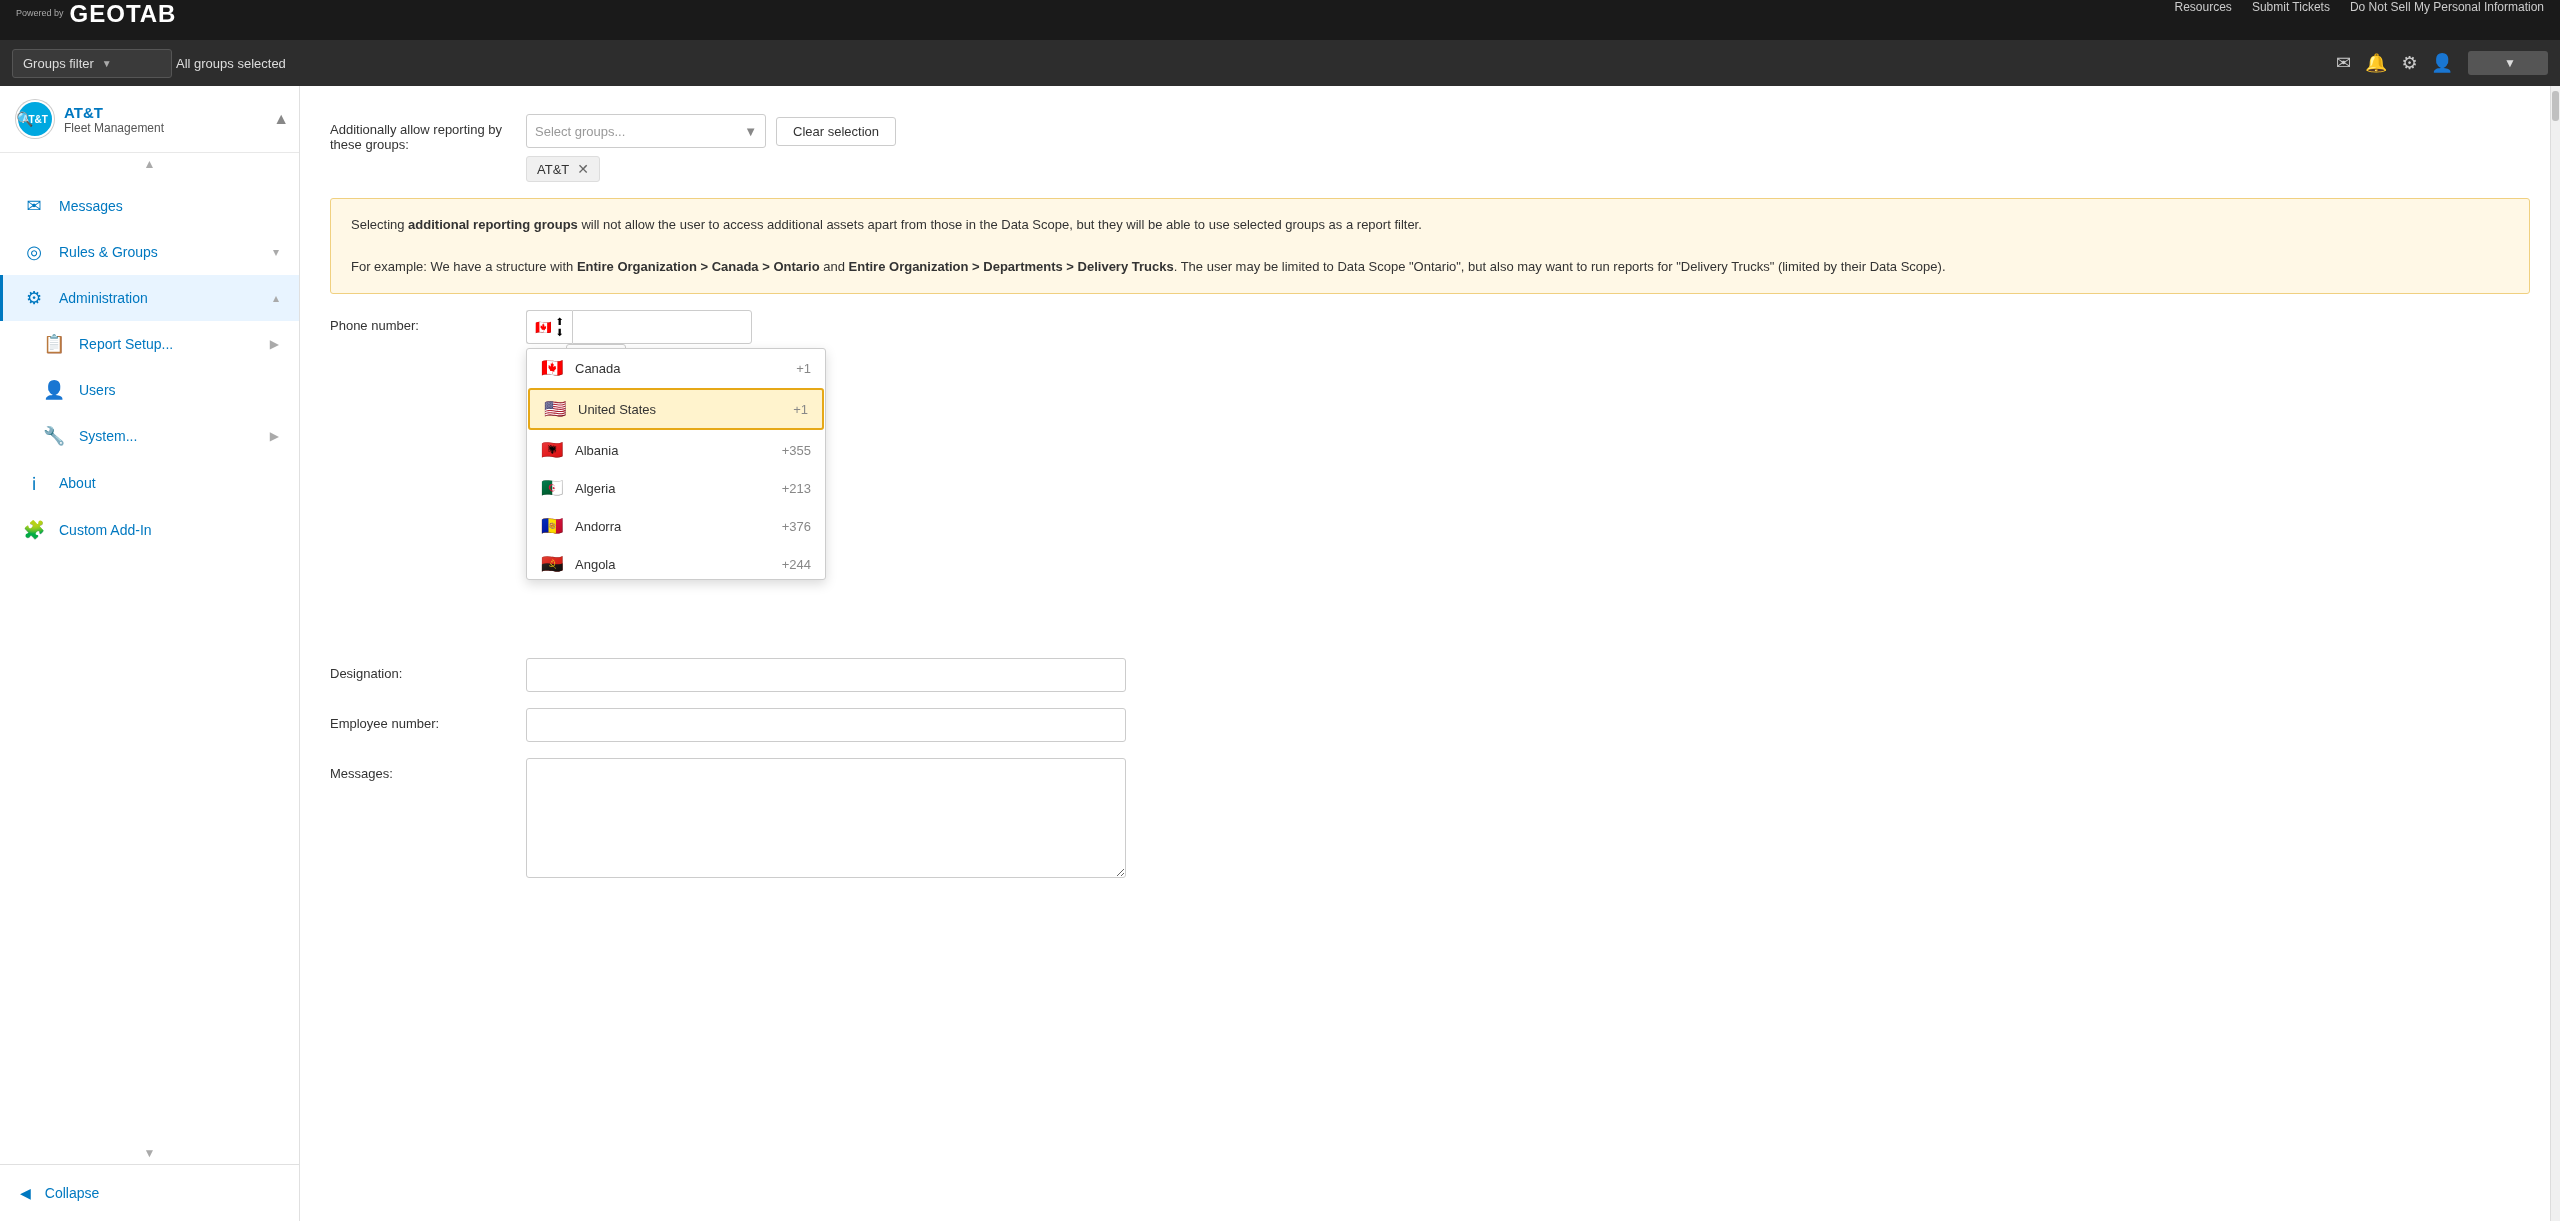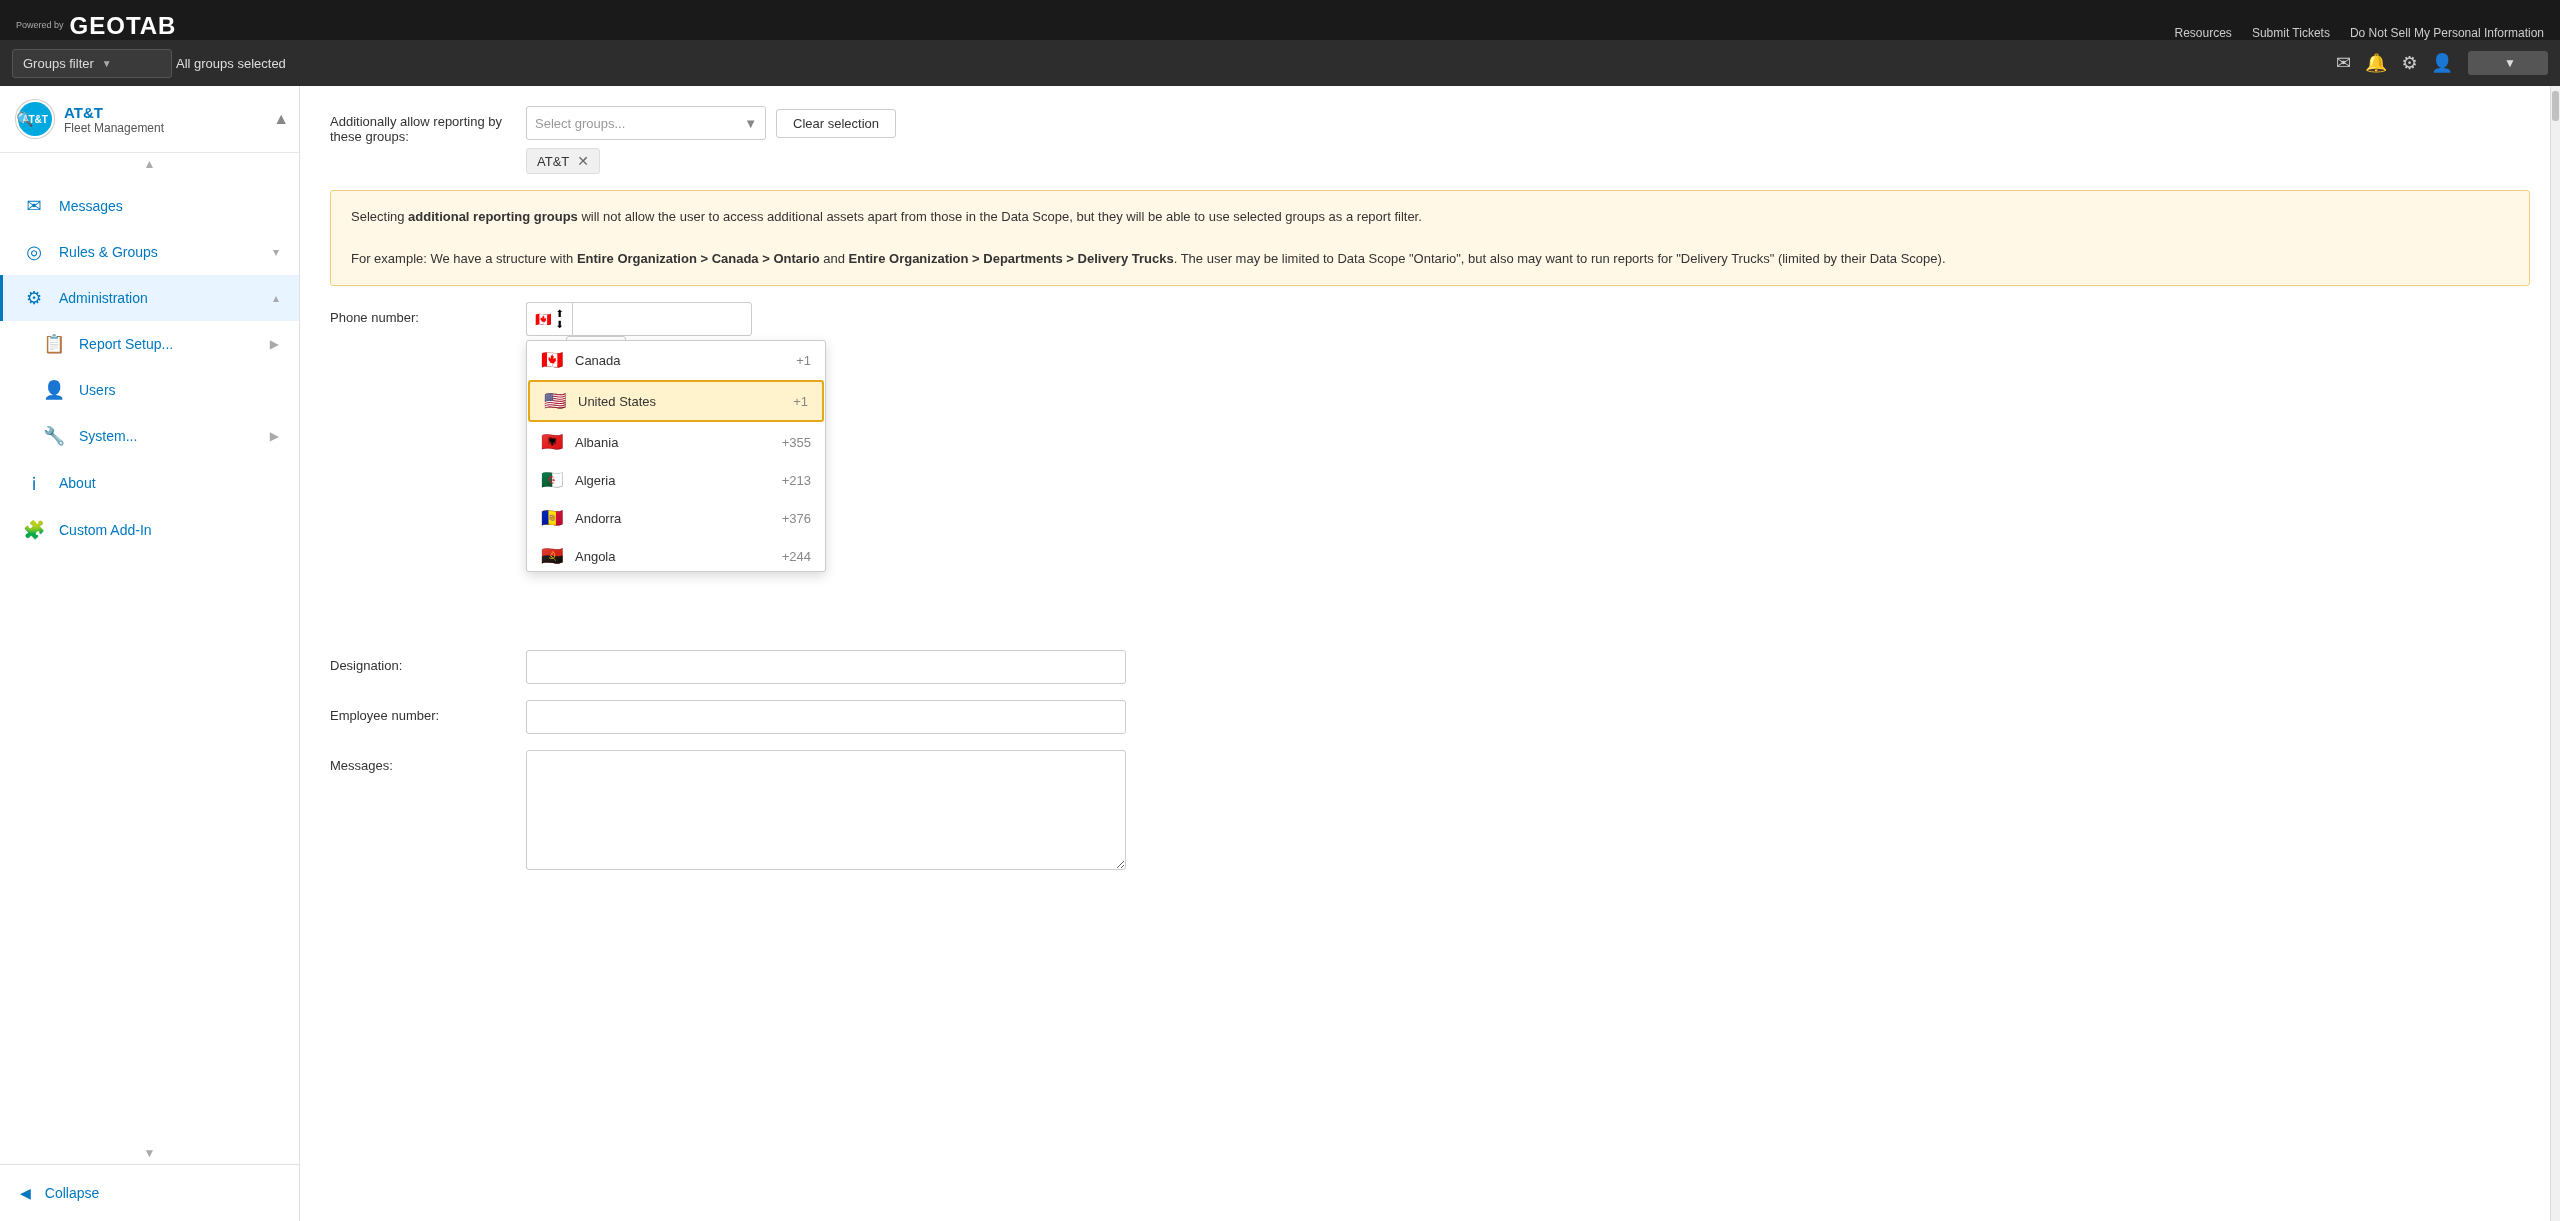--- a/index.html
+++ b/index.html
@@ -3,21 +3,21 @@
   <meta charset="utf-8">
   <style>
     * { box-sizing: border-box; margin: 0; padding: 0; }
     body { font-family: 'Segoe UI', Arial, sans-serif; font-size: 14px; background: #f5f5f5; overflow: hidden; }
 
     
     .top-nav {
       background: #1a1a1a;
       height: 40px;
       display: flex;
-      align-items: flex-end;
+      align-items: flex-start;
       justify-content: space-between;
       padding: 0 16px;
       position: fixed;
       top: 0; left: 0; right: 0;
       z-index: 100;
     }
     .top-nav-brand { display: flex; align-items: center; gap: 6px; }
     .top-nav-brand .powered-by { color: #aaa; font-size: 9px; line-height: 1.1; }
     .top-nav-brand .geotab-logo { color: #fff; font-size: 24px; font-weight: 700; letter-spacing: 1px; }
     .top-nav-links { display: flex; align-items: center; gap: 20px; }
@@ -129,21 +129,21 @@
       color: #0078c0;
       font-size: 14px;
       gap: 14px;
     }
 
     
     .main-content {
       flex: 1;
       background: #fff;
       overflow-y: auto;
-      padding: 20px 30px;
+      padding: 28px 30px;
       position: relative;
     }
     .form-row {
       display: flex;
       align-items: flex-start;
       margin-bottom: 16px;
       gap: 16px;
     }
     .form-label {
       width: 180px;

